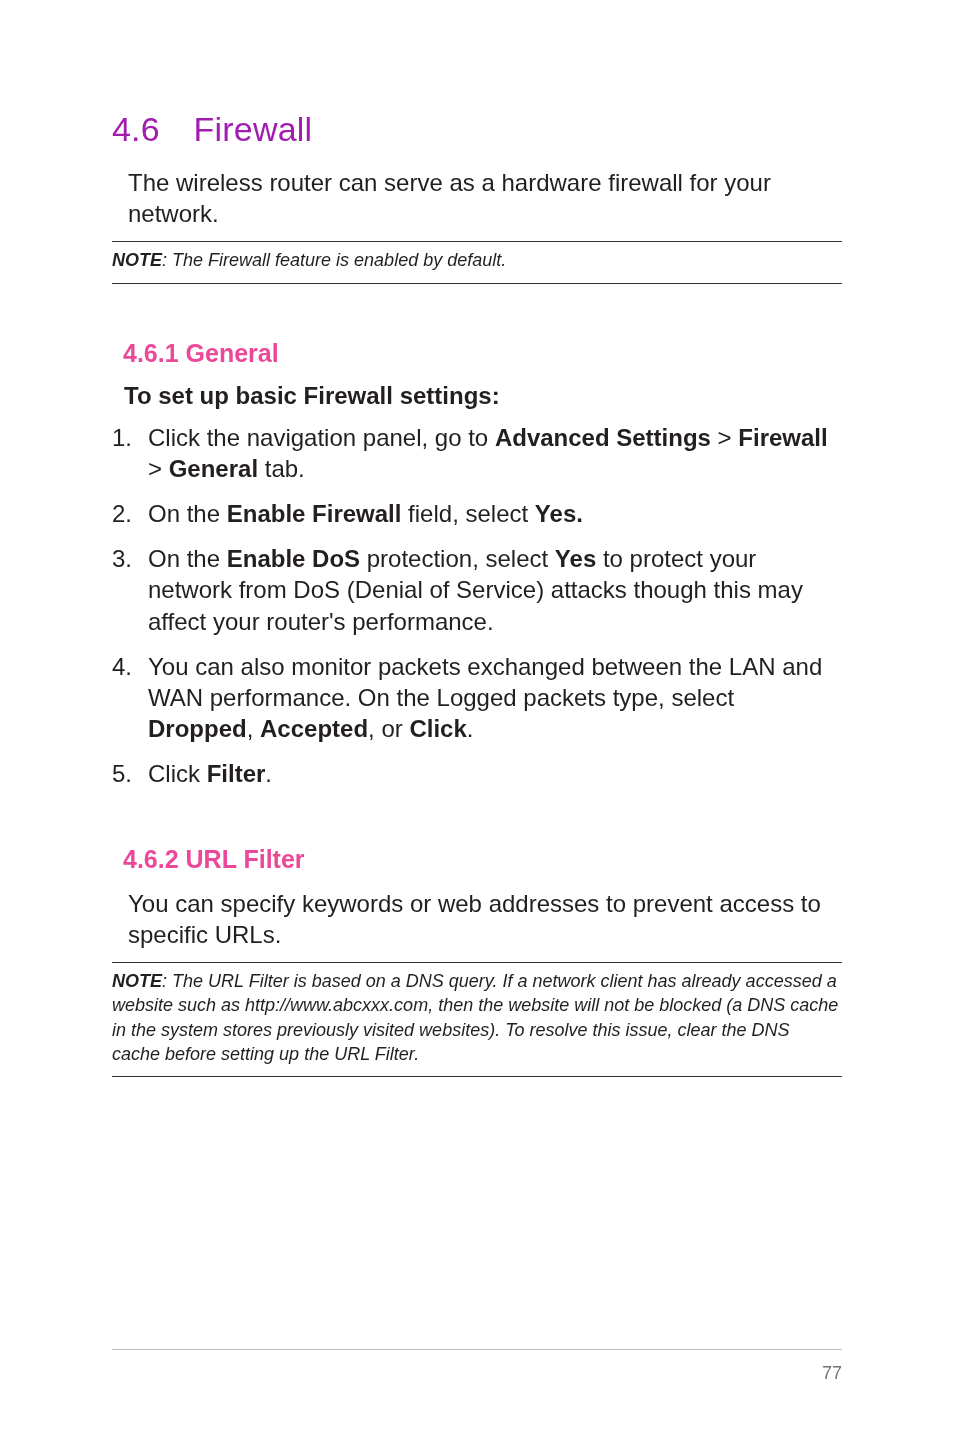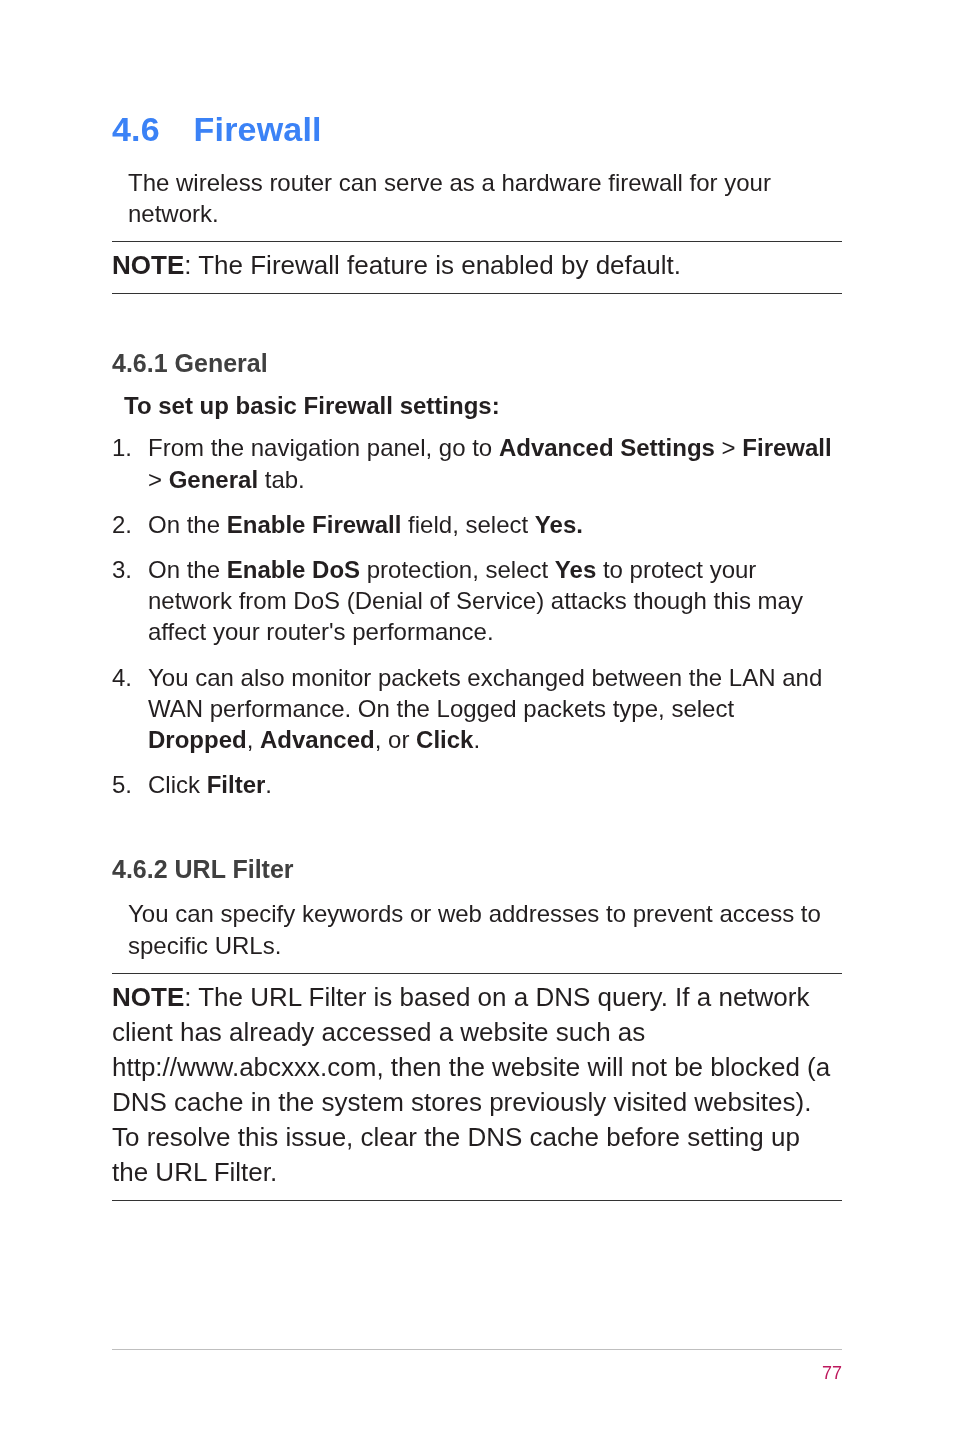--- a/index.html
+++ b/index.html
@@ -12,22 +12,22 @@
     color: #231f20;
   }
   .page {
     box-sizing: border-box;
     width: 954px;
     height: 1438px;
     padding: 110px 112px 60px 112px;
     position: relative;
   }
   .section-title {
-    color: #3b82f6;
-    font-weight: 700;
+    color: #a21caf;
+    font-weight: 400;
     font-size: 34px;
     margin: 0 0 18px 0;
     letter-spacing: 0.2px;
   }
   .section-title .num {
     display: inline-block;
   }
   .section-title .txt {
     display: inline-block;
     margin-left: 24px;
@@ -36,30 +36,31 @@
     font-size: 24px;
     line-height: 1.3;
     margin: 0 0 12px 16px;
   }
   .rule {
     border: none;
     border-top: 1px solid #333;
     margin: 10px 0 6px 0;
   }
   .note-block {
-    font-size: 26px;
+    font-size: 18px;
     line-height: 1.35;
     margin: 0;
+    font-style: italic;
   }
   .note-label { font-weight: 700; }
   .sub-heading {
-    color: #404040;
+    color: #ec4899;
     font-weight: 700;
     font-size: 25px;
-    margin: 55px 0 14px 0;
+    margin: 55px 0 14px 11px;
   }
   .instr-title {
     font-weight: 700;
     font-size: 24px;
     margin: 0 0 12px 12px;
   }
   ol.steps {
     list-style: none;
     padding: 0;
     margin: 0 0 0 0;
@@ -76,21 +77,21 @@
     left: 0;
     top: 0;
   }
   ol.steps > li .content { display: inline; }
   .b { font-weight: 700; text-align: center; }
   .page-num {
     position: absolute;
     right: 112px;
     bottom: 54px;
     font-size: 18px;
-    color: #be185d;
+    color: #737373;
   }
   .footer-rule {
     position: absolute;
     left: 112px;
     right: 112px;
     bottom: 88px;
     border-top: 1px solid #bfbfbf;
   }
 </style>
 </head>
@@ -112,39 +113,39 @@
   <hr class="rule">
 
   <h2 class="sub-heading">4.6.1 General</h2>
 
   <p class="instr-title">To set up basic Firewall settings:</p>
 
   <ol class="steps">
     <li>
       <span class="marker">1.</span>
       <span class="content">
-        <span>From the navigation panel, go to </span><span class="b">Advanced Settings</span><span> &gt; </span><span class="b">Firewall</span><span> &gt; </span><span class="b">General</span><span> tab.</span>
+        <span>Click the navigation panel, go to </span><span class="b">Advanced Settings</span><span> &gt; </span><span class="b">Firewall</span><span> &gt; </span><span class="b">General</span><span> tab.</span>
       </span>
     </li>
     <li>
       <span class="marker">2.</span>
       <span class="content">
         <span>On the </span><span class="b">Enable Firewall</span><span> field, select </span><span class="b">Yes.</span>
       </span>
     </li>
     <li>
       <span class="marker">3.</span>
       <span class="content">
         <span>On the </span><span class="b">Enable DoS</span><span> protection, select </span><span class="b">Yes</span><span> to protect your network from DoS (Denial of Service) attacks though this may affect your router's performance.</span>
       </span>
     </li>
     <li>
       <span class="marker">4.</span>
       <span class="content">
-        <span>You can also monitor packets exchanged between the LAN and WAN performance. On the Logged packets type, select </span><span class="b">Dropped</span><span>, </span><span class="b">Advanced</span><span>, or </span><span class="b">Click</span><span>.</span>
+        <span>You can also monitor packets exchanged between the LAN and WAN performance. On the Logged packets type, select </span><span class="b">Dropped</span><span>, </span><span class="b">Accepted</span><span>, or </span><span class="b">Click</span><span>.</span>
       </span>
     </li>
     <li>
       <span class="marker">5.</span>
       <span class="content">
         <span>Click </span><span class="b">Filter</span><span>.</span>
       </span>
     </li>
   </ol>
 

